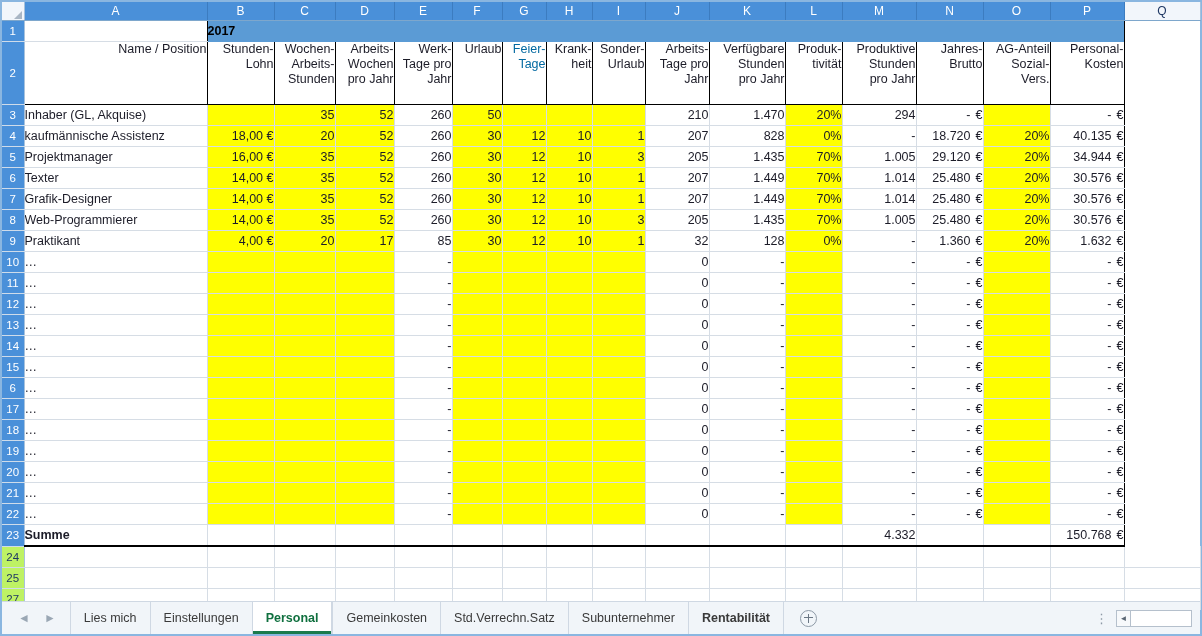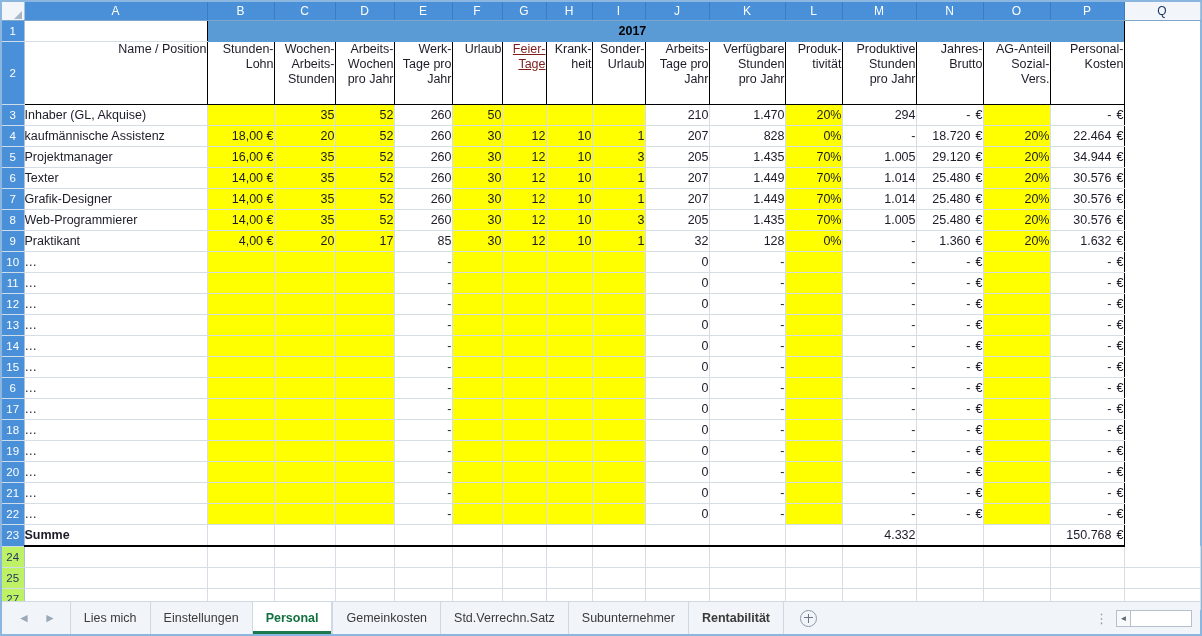--- a/index.html
+++ b/index.html
@@ -43,21 +43,21 @@
   
   .bx{border-right:1px solid #000 !important;}
   .bxl{border-left:1px solid #000 !important;}
   .bt{border-top:1px solid #000 !important;}
   .bb2{border-bottom:2px solid #000 !important;}
 
   .hdrcell{vertical-align:top;padding:2px 3px 0 3px;line-height:15px;
            white-space:normal;font-size:12.5px;
            border-right:1px solid #000;border-bottom:1px solid #000;}
   .hdrcell .l{display:block;text-align:right;}
-  .link{color:#7f1d1d;text-decoration:underline;}
+  .link{color:#0369a1;}
   .yearbar{background:#5b9bd5;color:#000;font-weight:bold;font-size:12.5px;
            text-align:left;padding-left:4px;height:20px;line-height:20px;}
   .bold{font-weight:bold;}
 
   
   .eur{display:flex;justify-content:flex-end;align-items:flex-end;height:19px;}
   .eur .v{display:inline-block;text-align:right;}
   .eur .s{display:inline-block;width:12px;text-align:right;}
 
   
@@ -133,21 +133,21 @@
           <th class="colhead sel">N</th>
           <th class="colhead sel">O</th>
           <th class="colhead sel">P</th>
           <th class="colhead">Q</th>
         </tr>
     </thead>
     <tbody id="grid-body">
         <tr>
           <td class="rowhead sel">1</td>
           <td class="c lft bxl bt" style="border-right: 1px solid rgb(0, 0, 0);"></td>
-          <td colspan="15" class="yearbar bt" style="border-right: 1px solid rgb(0, 0, 0);"><span style="margin-left: 411px;">2017</span></td>
+          <td colspan="15" class="yearbar bt" style="border-right: 1px solid rgb(0, 0, 0);"><span style="">2017</span></td>
           <td class="blank"></td>
         </tr>
         <tr style="height: 63px;">
           <td class="rowhead sel">2</td>
           <td class="hdrcell bxl" style="vertical-align: top;">
             <span class="l">Name / Position</span>
           </td>
           <td class="hdrcell">
             <span class="l">Stunden-</span>
             <span class="l">Lohn</span>
@@ -263,21 +263,21 @@
           <td class="c num">-</td>
           <td class="c num">
             <div class="eur">
               <span class="v">18.720</span>
               <span class="s">€</span>
             </div>
           </td>
           <td class="c num yel">20%</td>
           <td class="c num bx">
             <div class="eur">
-              <span class="v">22.464</span>
+              <span class="v">40.135</span>
               <span class="s">€</span>
             </div>
           </td>
           <td class="blank"></td>
         </tr>
         <tr>
           <td class="rowhead sel">5</td>
           <td class="c lft bxl">Projektmanager</td>
           <td class="c num yel">16,00 €</td>
           <td class="c num yel">35</td>

